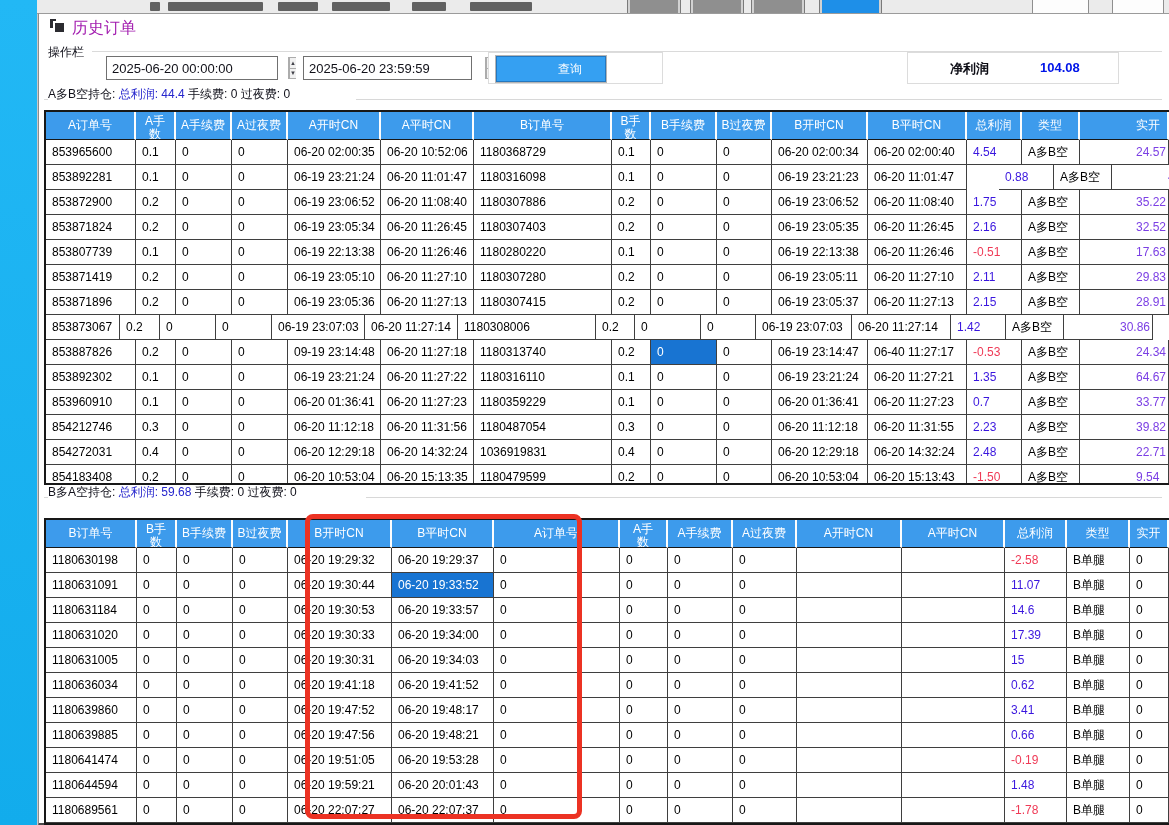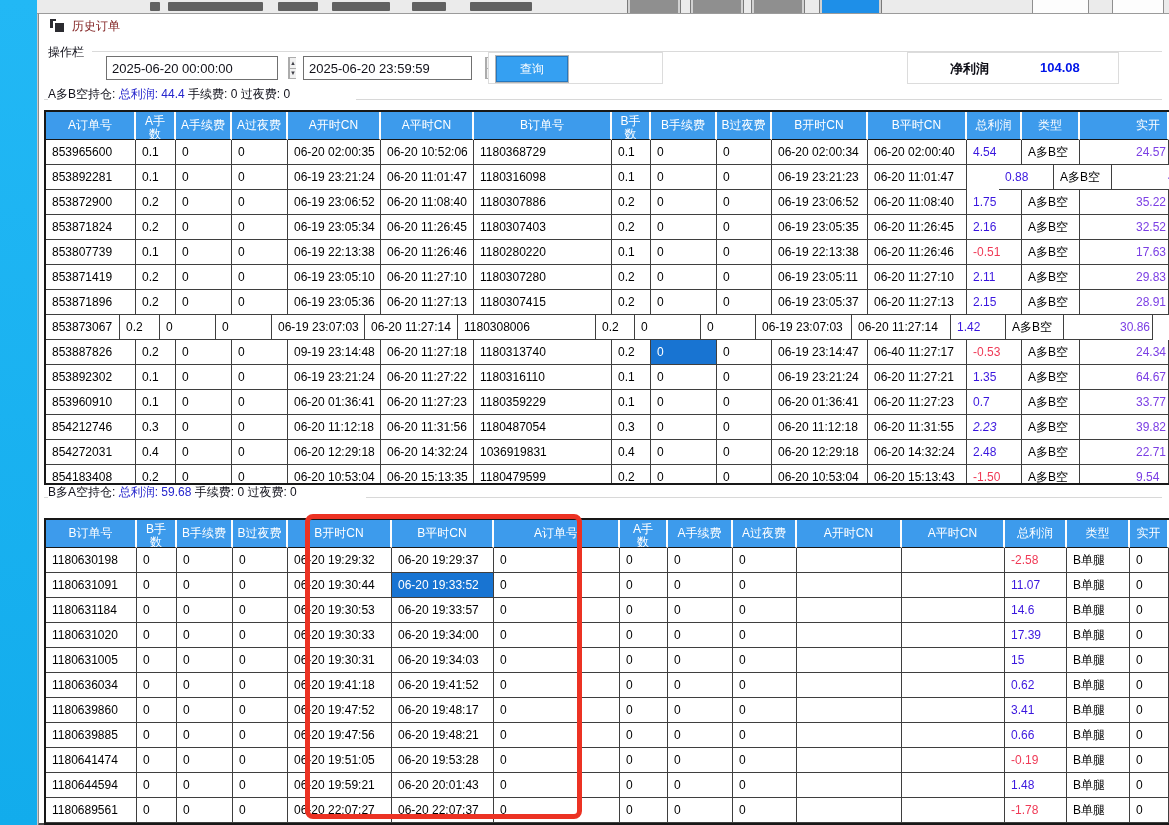--- a/index.html
+++ b/index.html
@@ -18,32 +18,32 @@
   .bgbtn{position:absolute;top:-4px;height:16px;width:48px;background:#8f8f8f;border:2px solid #d2d2d2;box-shadow:0 0 0 1px #7a7a7a;}
   .bgbtn.blue{background:#1e8fe8;}
   .bgbox{position:absolute;top:-3px;height:15px;background:#fdfdfd;border:1px solid #8f8f8f;}
 
   
   #window{left:38px;top:13px;width:1131px;height:809px;background:#ffffff;
     border-left:1px solid #8c8c8c;border-top:1px solid #9b9b9b;border-bottom:3px solid #4a4a4a;}
   #title-icon{left:50px;top:19px;width:14px;height:13px;}
   #title-icon .sq1{position:absolute;left:0;top:0;width:6px;height:9px;background:#2b2b30;}
   #title-icon .sq2{position:absolute;left:5px;top:4px;width:9px;height:9px;background:#2b2b30;box-shadow:-1px -1px 0 1px #ffffff;}
-  #window-title{left:72px;top:18px;font-size:12px;color:#7f1d1d;}
+  #window-title{left:72px;top:18px;font-size:16px;color:#a21caf;}
 
   
   #group-label{left:48px;top:44px;font-size:12px;color:#10101a;background:#fff;padding-right:4px;z-index:3;}
   .gline{height:1px;background:#dadada;}
   .dtinput{top:56px;height:24px;background:#fff;border:1px solid #707070;box-sizing:border-box;display:flex;align-items:stretch;}
   .dtinput input{border:0;outline:0;flex:1;font:13px "Liberation Sans","DejaVu Sans",sans-serif;color:#101018;padding:0 0 0 5px;background:transparent;}
   .spinner{width:17px;border-left:1px solid #acacac;display:flex;flex-direction:column;}
   .spinbtn{flex:1;background:#f1f1f1;border:1px solid #acacac;border-right:0;font-size:6px;line-height:6px;color:#404048;display:flex;align-items:center;justify-content:center;cursor:default;}
   .spinbtn.up{border-bottom:0;}
   .panelbox{top:52px;height:32px;background:#fff;border:1px solid #dcdcdc;box-sizing:border-box;}
-  #query-button{left:496px;top:56px;width:70px;height:24px;background:var(--btn-blue,#35a0f2);border:1px solid #2577be;box-shadow:0 0 0 1px #b5b5b5;color:#fff;font-size:12px;display:flex;align-items:center;justify-content:center;cursor:default;}
+  #query-button{left:496px;top:56px;width:70px;height:24px;background:var(--btn-blue,#35a0f2);border:1px solid #2577be;box-shadow:0 0 0 1px #b5b5b5;color:#fff;font-size:12px;display:flex;align-items:center;justify-content:center;cursor:default;padding-left:38px;}
   #net-label{left:950px;top:60px;font-size:13px;font-weight:bold;color:#0c0c14;}
   #net-value{left:1040px;top:60px;font-size:13px;font-weight:bold;color:var(--net-blue,#0014e8);}
 
   
   .secline{font-size:12px;color:#10101a;white-space:nowrap;}
   .secline .blue{color:#2525cd;}
   .stub{height:1px;background:#d8d8d8;}
 
   
   .grid{background:#fff;border:2px solid #181818;box-sizing:content-box;overflow:hidden;}
@@ -364,21 +364,21 @@
       <div class="td" style="width: 56px;">0</div>
       <div class="td" style="width: 56px;">0</div>
       <div class="td" style="width: 93px;">06-20 11:12:18</div>
       <div class="td" style="width: 93px;">06-20 11:31:56</div>
       <div class="td" style="width: 138px;">1180487054</div>
       <div class="td" style="width: 39px;">0.3</div>
       <div class="td" style="width: 66px;">0</div>
       <div class="td" style="width: 55px;">0</div>
       <div class="td" style="width: 96px;">06-20 11:12:18</div>
       <div class="td" style="width: 99px;">06-20 11:31:55</div>
-      <div class="td pos" style="width: 55px; font-style: italic;">2.23</div>
+      <div class="td pos" style="width: 55px;">2.23</div>
       <div class="td" style="width: 58px;">A多B空</div>
       <div class="td padcol open" style="width: 89px;">39.82</div>
     </div>
     <div class="tr">
       <div class="td" style="width: 90px;">854272031</div>
       <div class="td" style="width: 40px;">0.4</div>
       <div class="td" style="width: 56px;">0</div>
       <div class="td" style="width: 56px;">0</div>
       <div class="td" style="width: 93px;">06-20 12:29:18</div>
       <div class="td" style="width: 93px;">06-20 14:32:24</div>

